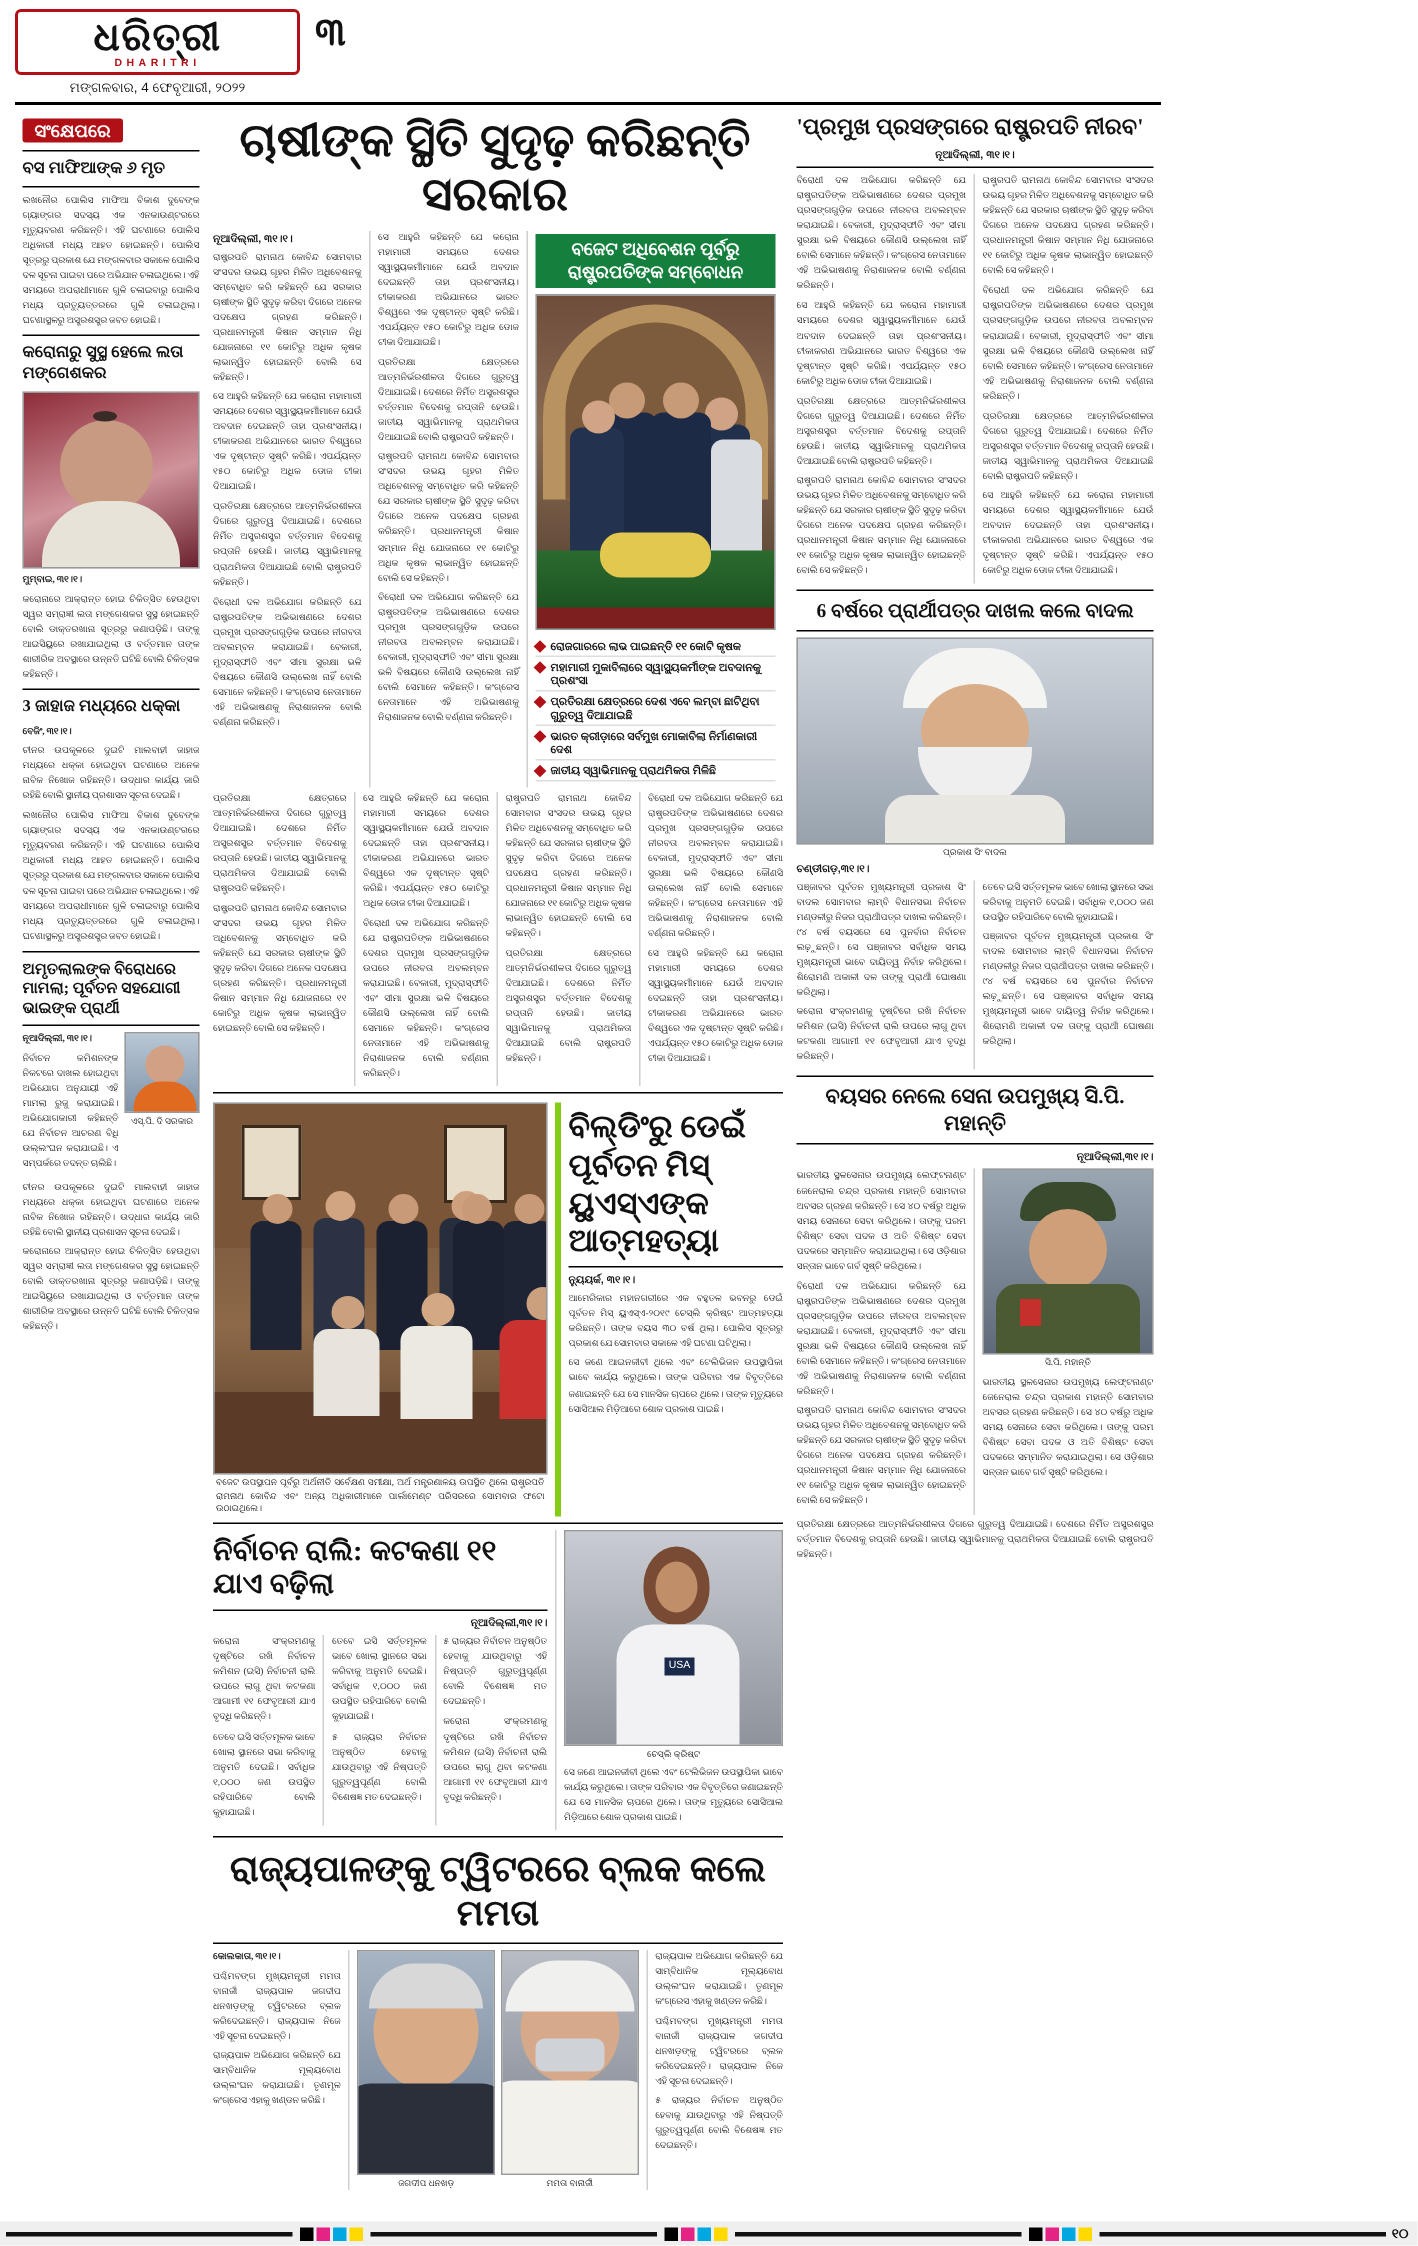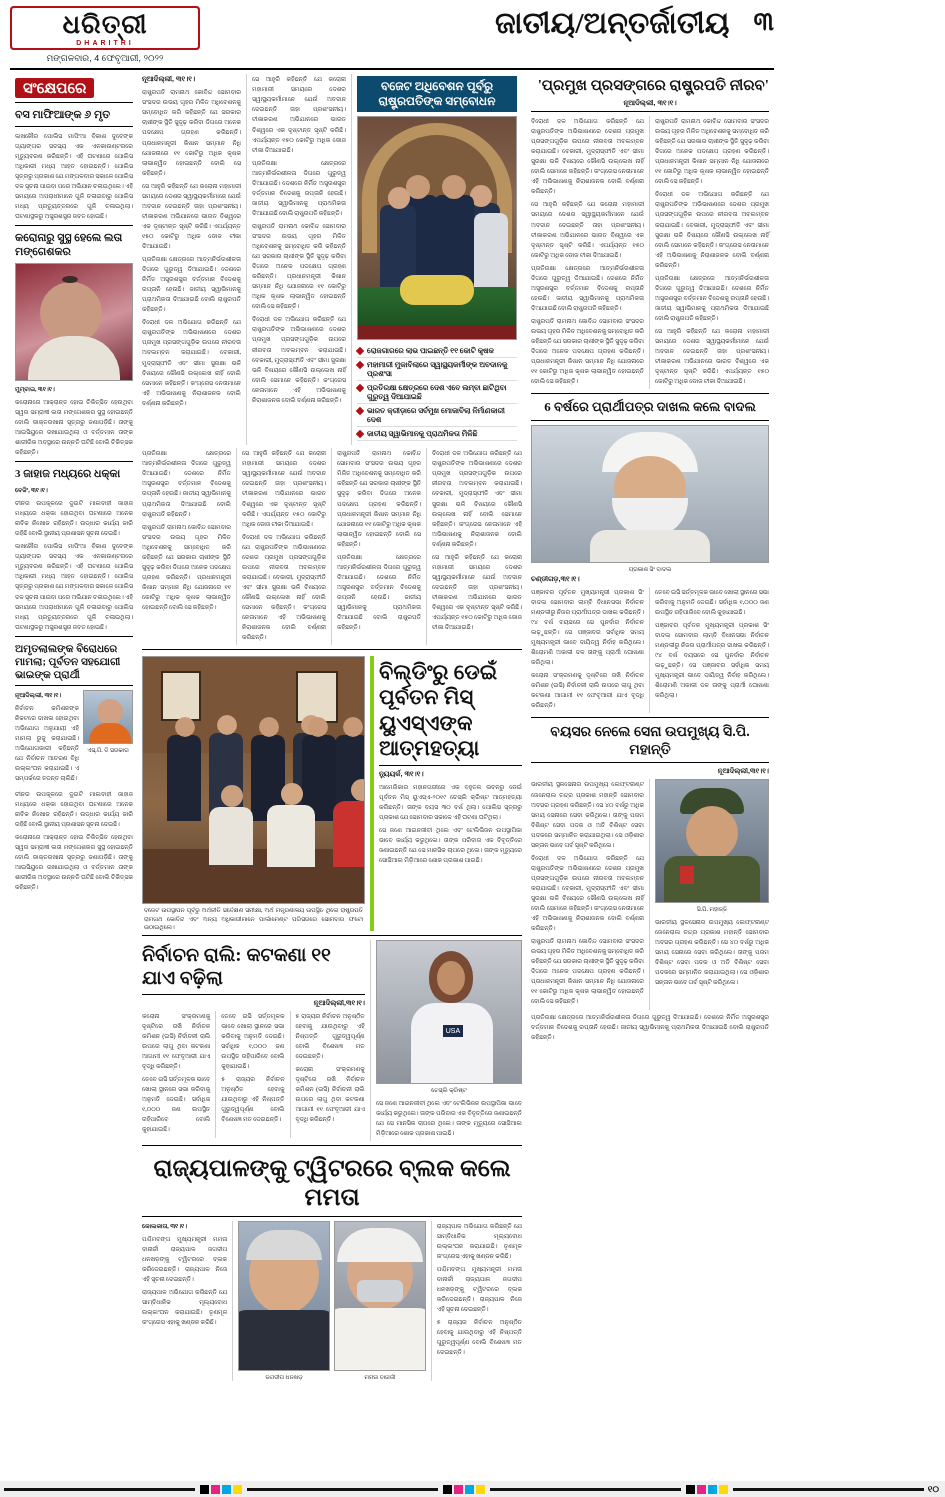--- a/index.html
+++ b/index.html
@@ -36,41 +36,41 @@
   .col { padding:0 5px; }
 
   .txt {
     font-size:6.2px; line-height:1.62; text-align:justify; color:#1a1a1a;
     font-family:"Liberation Serif", serif;
     word-spacing:-0.3px;
   }
   .txt p { margin:0 0 3px 0; }
 
   .kicker {
-    background:#b11116; color:#fff; font-size:15px; font-weight:bold;
+    background:#b11116; color:#fff; font-size:12px; font-weight:bold;
     display:inline-block; padding:1px 8px; border-radius:2px;
   }
 
   h2.head {
     font-family:"Liberation Serif", serif;
     font-weight:bold; font-size:14px; line-height:1.25; margin:5px 0 4px 0; color:#111;
   }
   h1.bighead {
     font-family:"Liberation Serif", serif;
     font-weight:bold; font-size:31px; line-height:1.15; text-align:center; margin:2px 0 6px 0;
   }
   h1.midhead {
     font-family:"Liberation Serif", serif;
     font-weight:bold; font-size:21px; line-height:1.2; margin:4px 0 4px 0;
   }
   .byline { font-size:7px; font-weight:bold; text-align:center; margin:1px 0 4px 0; }
   .byline-l { font-size:7px; font-weight:bold; margin:1px 0 4px 0; }
 
   .subbar {
-    background:#0c4a6e; color:#fff; text-align:center;
+    background:#15803d; color:#fff; text-align:center;
     font-family:"Liberation Serif", serif; font-weight:bold;
     font-size:12px; padding:3px 0; margin:2px 0 4px 0;
   }
 
   .photo { background:#cfd3d8; position:relative; overflow:hidden; border:1px solid #999; }
   .cap { font-size:6px; line-height:1.4; padding:2px 2px 0 2px; text-align:justify; font-family:"Liberation Serif", serif;}
 
   .bullets { margin:4px 0 4px 0; }
   .bullet { display:flex; align-items:flex-start; gap:4px; font-size:7.4px; font-weight:bold;
             padding:2px 0; border-bottom:1px solid #ddd; font-family:"Liberation Serif", serif;}
@@ -97,23 +97,20 @@
 <div class="page">
 
   <div class="masthead">
     <div class="logo-box">
       <div class="logo">
         <div class="logo-script">ଧରିତ୍ରୀ</div>
         <div class="logo-sub">DHARITRI</div>
       </div>
       <div class="logo-date">ମଙ୍ଗଳବାର, 4 ଫେବୃଆରୀ, ୨୦୨୨</div>
     </div>
-    <div class="masthead-center">
-      <span class="section-title">ଜାତୀୟ/ଅନ୍ତର୍ଜାତୀୟ</span>
-    </div>
     <div class="page-num">୩</div>
   </div>
 
   <div class="body-grid" style="height:1400px; align-items:stretch;">
 
     <div class="col" style="width:128px;">
       <div style="margin:4px 0 3px 0;">
         <span class="kicker">ସଂକ୍ଷେପରେ</span>
       </div>
       <div class="blackline"></div>
@@ -173,20 +170,25 @@
         </div>
         <div class="txt" style="margin-top:2px;">
           <p>ଚୀନର ଉପକୂଳରେ ଦୁଇଟି ମାଲବାହୀ ଜାହାଜ ମଧ୍ୟରେ ଧକ୍କା ହୋଇଥିବା ଘଟଣାରେ ଅନେକ ନାବିକ ନିଖୋଜ ରହିଛନ୍ତି। ଉଦ୍ଧାର କାର୍ଯ୍ୟ ଜାରି ରହିଛି ବୋଲି ସ୍ଥାନୀୟ ପ୍ରଶାସନ ସୂଚନା ଦେଇଛି।</p>
           <p>କରୋନାରେ ଆକ୍ରାନ୍ତ ହୋଇ ଚିକିତ୍ସିତ ହେଉଥିବା ସ୍ୱର ସମ୍ରାଜ୍ଞୀ ଲତା ମଙ୍ଗେଶକର ସୁସ୍ଥ ହୋଇଛନ୍ତି ବୋଲି ଡାକ୍ତରଖାନା ସୂତ୍ରରୁ ଜଣାପଡ଼ିଛି। ତାଙ୍କୁ ଆଇସିୟୁରେ ରଖାଯାଇଥିଲା ଓ ବର୍ତ୍ତମାନ ତାଙ୍କ ଶାରୀରିକ ଅବସ୍ଥାରେ ଉନ୍ନତି ଘଟିଛି ବୋଲି ଚିକିତ୍ସକ କହିଛନ୍ତି।</p>
         </div>
       </div>
     </div>
 
     <div style="flex:1; display:flex; flex-direction:column; padding:0 4px;">
 
+      <div style="display:flex;">
+        <div style="flex:1; padding-right:4px;">
+          <h1 class="bighead">ଚାଷୀଙ୍କ ସ୍ଥିତି ସୁଦୃଢ଼ କରିଛନ୍ତି ସରକାର</h1>
+        </div>
+      </div>
 
       <div style="display:flex; gap:0;">
 
         <div style="width:105px; padding:0 5px 0 0; border-right:1px solid #cfcfcf;">
           <div class="byline-l">ନୂଆଦିଲ୍ଲୀ, ୩୧।୧।</div>
           <div class="txt">
             <p>ରାଷ୍ଟ୍ରପତି ରାମନାଥ କୋବିନ୍ଦ ସୋମବାର ସଂସଦର ଉଭୟ ଗୃହର ମିଳିତ ଅଧିବେଶନକୁ ସମ୍ବୋଧିତ କରି କହିଛନ୍ତି ଯେ ସରକାର ଚାଷୀଙ୍କ ସ୍ଥିତି ସୁଦୃଢ଼ କରିବା ଦିଗରେ ଅନେକ ପଦକ୍ଷେପ ଗ୍ରହଣ କରିଛନ୍ତି। ପ୍ରଧାନମନ୍ତ୍ରୀ କିଷାନ ସମ୍ମାନ ନିଧି ଯୋଜନାରେ ୧୧ କୋଟିରୁ ଅଧିକ କୃଷକ ଲାଭାନ୍ୱିତ ହୋଇଛନ୍ତି ବୋଲି ସେ କହିଛନ୍ତି।</p>
             <p>ସେ ଆହୁରି କହିଛନ୍ତି ଯେ କରୋନା ମହାମାରୀ ସମୟରେ ଦେଶର ସ୍ୱାସ୍ଥ୍ୟକର୍ମୀମାନେ ଯେଉଁ ଅବଦାନ ଦେଇଛନ୍ତି ତାହା ପ୍ରଶଂସନୀୟ। ଟୀକାକରଣ ଅଭିଯାନରେ ଭାରତ ବିଶ୍ୱରେ ଏକ ଦୃଷ୍ଟାନ୍ତ ସୃଷ୍ଟି କରିଛି। ଏପର୍ଯ୍ୟନ୍ତ ୧୫୦ କୋଟିରୁ ଅଧିକ ଡୋଜ ଟୀକା ଦିଆଯାଇଛି।</p>
             <p>ପ୍ରତିରକ୍ଷା କ୍ଷେତ୍ରରେ ଆତ୍ମନିର୍ଭରଶୀଳତା ଦିଗରେ ଗୁରୁତ୍ୱ ଦିଆଯାଇଛି। ଦେଶରେ ନିର୍ମିତ ଅସ୍ତ୍ରଶସ୍ତ୍ର ବର୍ତ୍ତମାନ ବିଦେଶକୁ ରପ୍ତାନି ହେଉଛି। ଜାତୀୟ ସ୍ୱାଭିମାନକୁ ପ୍ରାଥମିକତା ଦିଆଯାଇଛି ବୋଲି ରାଷ୍ଟ୍ରପତି କହିଛନ୍ତି।</p>
             <p>ବିରୋଧୀ ଦଳ ଅଭିଯୋଗ କରିଛନ୍ତି ଯେ ରାଷ୍ଟ୍ରପତିଙ୍କ ଅଭିଭାଷଣରେ ଦେଶର ପ୍ରମୁଖ ପ୍ରସଙ୍ଗଗୁଡ଼ିକ ଉପରେ ନୀରବତା ଅବଲମ୍ବନ କରାଯାଇଛି। ବେକାରୀ, ମୁଦ୍ରାସ୍ଫୀତି ଏବଂ ସୀମା ସୁରକ୍ଷା ଭଳି ବିଷୟରେ କୌଣସି ଉଲ୍ଲେଖ ନାହିଁ ବୋଲି ସେମାନେ କହିଛନ୍ତି। କଂଗ୍ରେସ ନେତାମାନେ ଏହି ଅଭିଭାଷଣକୁ ନିରାଶାଜନକ ବୋଲି ବର୍ଣ୍ଣନା କରିଛନ୍ତି।</p>
@@ -395,21 +397,21 @@
           <div class="txt" style="width:24%; padding-left:5px; border-left:1px solid #cfcfcf;">
             <p>ରାଜ୍ୟପାଳ ଅଭିଯୋଗ କରିଛନ୍ତି ଯେ ସାମ୍ବିଧାନିକ ମୂଲ୍ୟବୋଧ ଉଲ୍ଲଂଘନ କରାଯାଇଛି। ତୃଣମୂଳ କଂଗ୍ରେସ ଏହାକୁ ଖଣ୍ଡନ କରିଛି।</p>
             <p>ପଶ୍ଚିମବଙ୍ଗ ମୁଖ୍ୟମନ୍ତ୍ରୀ ମମତା ବାନାର୍ଜୀ ରାଜ୍ୟପାଳ ଜଗଦୀପ ଧନଖଡ଼ଙ୍କୁ ଟ୍ୱିଟରରେ ବ୍ଲକ କରିଦେଇଛନ୍ତି। ରାଜ୍ୟପାଳ ନିଜେ ଏହି ସୂଚନା ଦେଇଛନ୍ତି।</p>
             <p>୫ ରାଜ୍ୟର ନିର୍ବାଚନ ଅନୁଷ୍ଠିତ ହେବାକୁ ଯାଉଥିବାରୁ ଏହି ନିଷ୍ପତ୍ତି ଗୁରୁତ୍ୱପୂର୍ଣ୍ଣ ବୋଲି ବିଶେଷଜ୍ଞ ମତ ଦେଇଛନ୍ତି।</p>
           </div>
         </div>
       </div>
     </div>
 
     <div class="col" style="width:248px; padding:0 5px;">
-      <h2 class="head" style="font-size:15px; text-align:right; margin-top:2px;">'ପ୍ରମୁଖ ପ୍ରସଙ୍ଗରେ ରାଷ୍ଟ୍ରପତି ନୀରବ'</h2>
+      <h2 class="head" style="font-size:15px; text-align:left; margin-top:2px;">'ପ୍ରମୁଖ ପ୍ରସଙ୍ଗରେ ରାଷ୍ଟ୍ରପତି ନୀରବ'</h2>
       <div class="byline">ନୂଆଦିଲ୍ଲୀ, ୩୧।୧।</div>
       <div class="blackline"></div>
       <div style="display:flex;">
         <div class="txt" style="width:50%; padding-right:5px; border-right:1px solid #cfcfcf;">
           <p>ବିରୋଧୀ ଦଳ ଅଭିଯୋଗ କରିଛନ୍ତି ଯେ ରାଷ୍ଟ୍ରପତିଙ୍କ ଅଭିଭାଷଣରେ ଦେଶର ପ୍ରମୁଖ ପ୍ରସଙ୍ଗଗୁଡ଼ିକ ଉପରେ ନୀରବତା ଅବଲମ୍ବନ କରାଯାଇଛି। ବେକାରୀ, ମୁଦ୍ରାସ୍ଫୀତି ଏବଂ ସୀମା ସୁରକ୍ଷା ଭଳି ବିଷୟରେ କୌଣସି ଉଲ୍ଲେଖ ନାହିଁ ବୋଲି ସେମାନେ କହିଛନ୍ତି। କଂଗ୍ରେସ ନେତାମାନେ ଏହି ଅଭିଭାଷଣକୁ ନିରାଶାଜନକ ବୋଲି ବର୍ଣ୍ଣନା କରିଛନ୍ତି।</p>
           <p>ସେ ଆହୁରି କହିଛନ୍ତି ଯେ କରୋନା ମହାମାରୀ ସମୟରେ ଦେଶର ସ୍ୱାସ୍ଥ୍ୟକର୍ମୀମାନେ ଯେଉଁ ଅବଦାନ ଦେଇଛନ୍ତି ତାହା ପ୍ରଶଂସନୀୟ। ଟୀକାକରଣ ଅଭିଯାନରେ ଭାରତ ବିଶ୍ୱରେ ଏକ ଦୃଷ୍ଟାନ୍ତ ସୃଷ୍ଟି କରିଛି। ଏପର୍ଯ୍ୟନ୍ତ ୧୫୦ କୋଟିରୁ ଅଧିକ ଡୋଜ ଟୀକା ଦିଆଯାଇଛି।</p>
           <p>ପ୍ରତିରକ୍ଷା କ୍ଷେତ୍ରରେ ଆତ୍ମନିର୍ଭରଶୀଳତା ଦିଗରେ ଗୁରୁତ୍ୱ ଦିଆଯାଇଛି। ଦେଶରେ ନିର୍ମିତ ଅସ୍ତ୍ରଶସ୍ତ୍ର ବର୍ତ୍ତମାନ ବିଦେଶକୁ ରପ୍ତାନି ହେଉଛି। ଜାତୀୟ ସ୍ୱାଭିମାନକୁ ପ୍ରାଥମିକତା ଦିଆଯାଇଛି ବୋଲି ରାଷ୍ଟ୍ରପତି କହିଛନ୍ତି।</p>
           <p>ରାଷ୍ଟ୍ରପତି ରାମନାଥ କୋବିନ୍ଦ ସୋମବାର ସଂସଦର ଉଭୟ ଗୃହର ମିଳିତ ଅଧିବେଶନକୁ ସମ୍ବୋଧିତ କରି କହିଛନ୍ତି ଯେ ସରକାର ଚାଷୀଙ୍କ ସ୍ଥିତି ସୁଦୃଢ଼ କରିବା ଦିଗରେ ଅନେକ ପଦକ୍ଷେପ ଗ୍ରହଣ କରିଛନ୍ତି। ପ୍ରଧାନମନ୍ତ୍ରୀ କିଷାନ ସମ୍ମାନ ନିଧି ଯୋଜନାରେ ୧୧ କୋଟିରୁ ଅଧିକ କୃଷକ ଲାଭାନ୍ୱିତ ହୋଇଛନ୍ତି ବୋଲି ସେ କହିଛନ୍ତି।</p>
         </div>
         <div class="txt" style="width:50%; padding-left:5px;">

